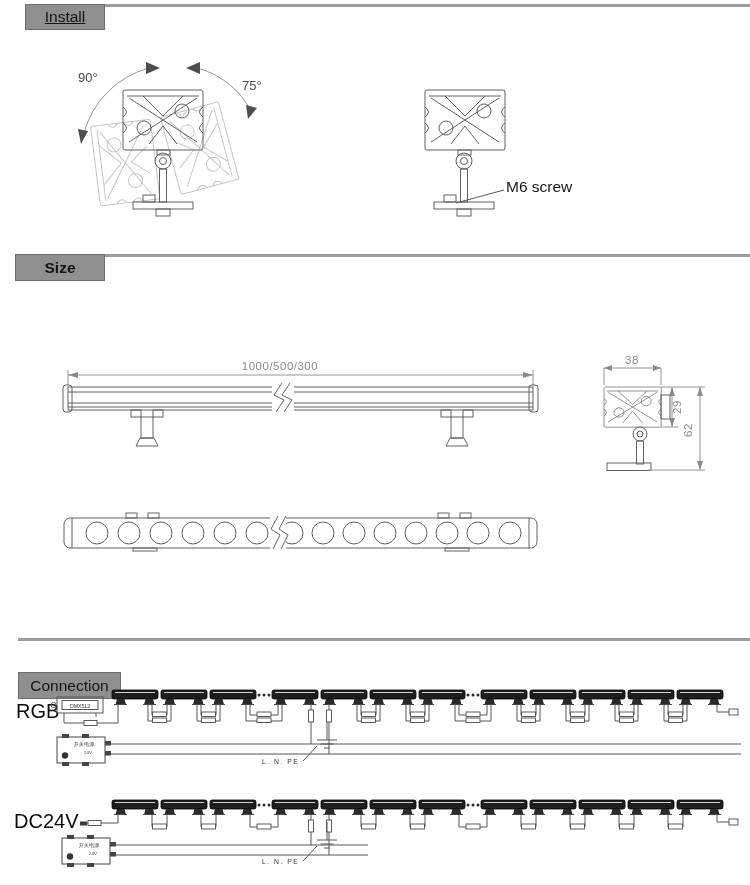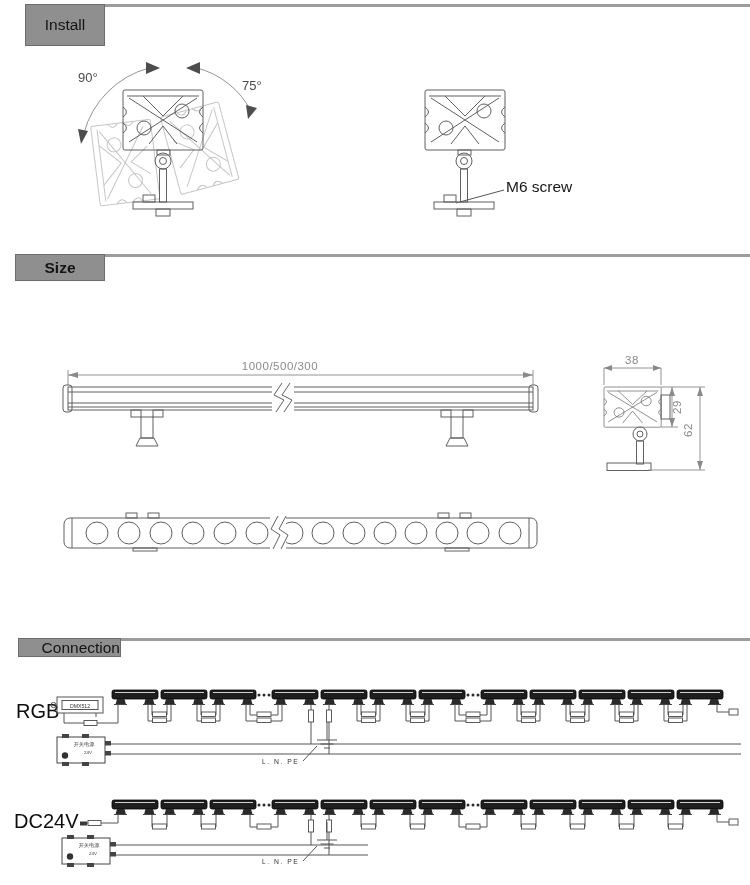--- a/index.html
+++ b/index.html
@@ -59,21 +59,21 @@
         <rect x="48" y="14" width="6" height="4.5" fill="#444"></rect>
         <circle cx="8" cy="18.5" r="3.2" fill="#333"></circle>
       </g>
       <g id="gnd" fill="none">
         <path d="M0 0 V18 M-10 18 H10 M-6.5 22 H6.5 M-3 26 H3"></path>
       </g>
     </defs>
   </svg>
 
   <div class="hline" style="left:25px;top:4px;width:725px;"></div>
-  <div class="shead" style="left:25px;top:4px;width:80px;height:42px;">
+  <div class="shead" style="left:25px;top:4px;width:80px;height:26px;text-decoration:underline;">
     <span>Install</span>
   </div>
 
   <svg width="750" height="250" viewBox="0 0 750 250" style="top:0;">
     <g>
       <use href="#fbody" x="123" y="90" transform="rotate(-97 163 158)" class="ghost"></use>
       <use href="#fbody" x="123" y="90" transform="rotate(75 163 158)" class="ghost"></use>
       <use href="#fbody" x="123" y="90" class="ln"></use>
       <g class="ln">
         <rect x="157" y="150" width="13" height="5"></rect>
@@ -193,21 +193,21 @@
           <rect x="460" y="213" width="11" height="5"></rect>
         <rect x="133" y="248" width="24" height="3"></rect>
           <rect x="445" y="248" width="24" height="3"></rect>
       </g>
       <rect x="270" y="216" width="16" height="34" fill="#fff" stroke="none"></rect>
       <path class="ln" d="M278 216 L271 229 L280 235 L273 249 M286 216 L279 229 L288 235 L281 249"></path>
     </g>
   </svg>
 
   <div class="hline" style="left:18px;top:638px;width:732px;"></div>
-  <div class="shead" style="left:18px;top:638px;width:103px;height:19px;justify-content:flex-end;">
+  <div class="shead" style="left:18px;top:672px;width:103px;height:27px;">
     <span>Connection</span>
   </div>
 
   <svg width="750" height="220" viewBox="0 0 750 220" style="top:665px;">
 
     <g>
       <text class="big" x="16" y="53">RGB</text>
 
       <g>
         <rect x="57" y="32" width="46" height="16" class="wire" fill="#fff"></rect>

